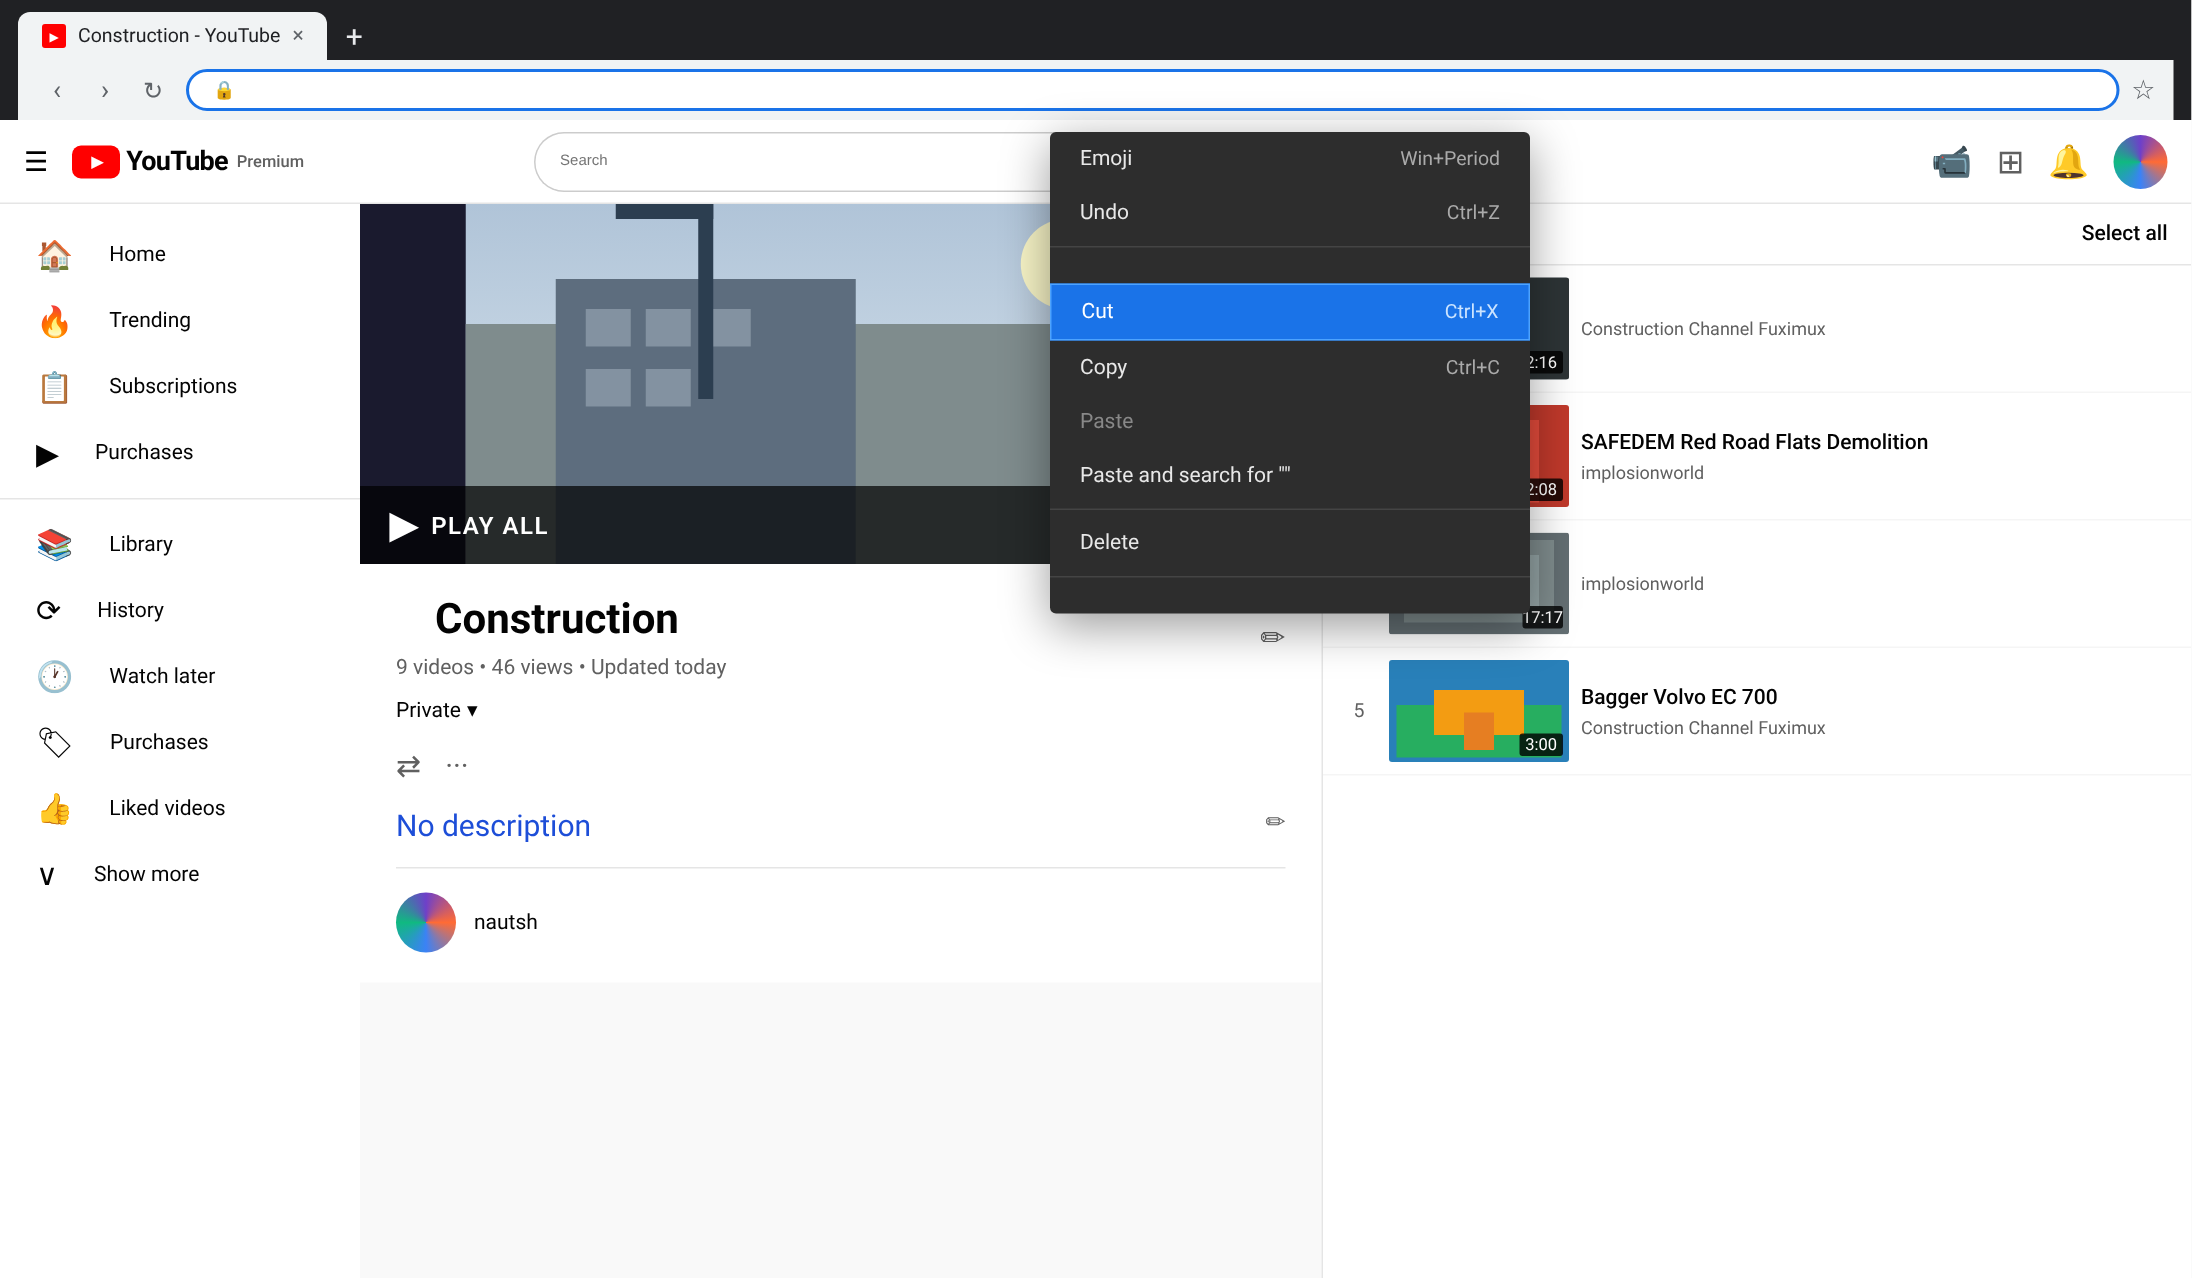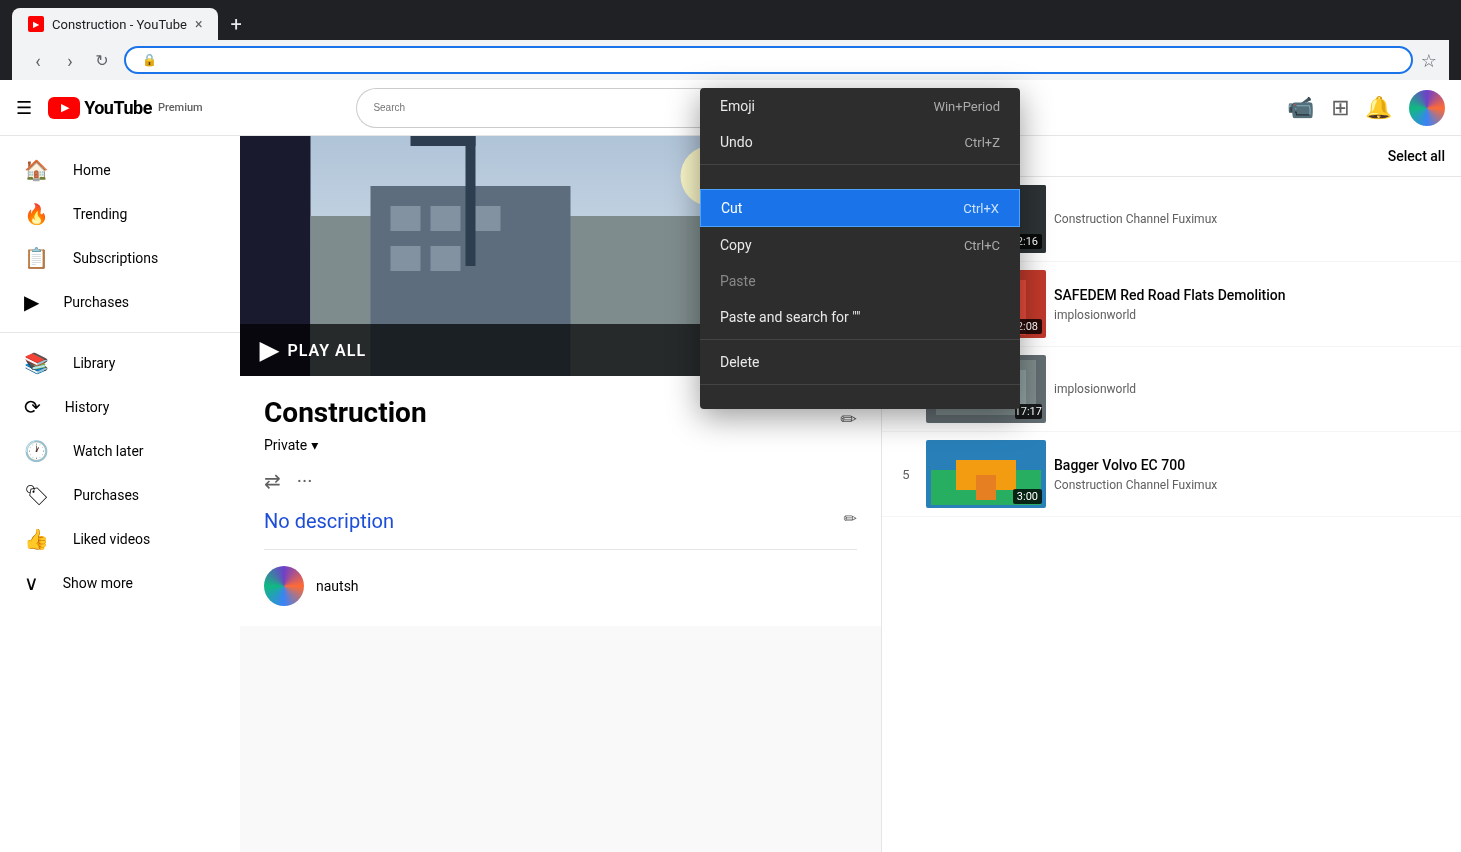--- a/index.html
+++ b/index.html
@@ -135,24 +135,25 @@
           </div>
           <div style="position:absolute;bottom:0;left:0;right:0;background:rgba(0,0,0,0.7);padding:12px 20px;display:flex;align-items:center;gap:12px;">
             <div style="display:flex;align-items:center;gap:8px;color:white;font-size:16px;font-weight:600;cursor:pointer;letter-spacing:1px;">
               <span style="font-size:24px;">▶</span>
               <span>PLAY ALL</span>
             </div>
           </div>
         </div>
 
         <div style="padding:20px 24px;background:white;">
-          <div style="display:flex;align-items:center;justify-content:space-between;">
+          <div style="display:flex;align-items:flex-end;justify-content:space-between;margin-left:26px;">
             <h1 style="font-size:28px;font-weight:700;color:#030303;margin-bottom:8px;">Construction</h1>
             <span style="font-size:20px;color:#606060;cursor:pointer;margin-top:4px;">✏</span>
           </div>
+          <div style="font-size:14px;color:#606060;margin-bottom:12px;">9 videos • 46 views • Updated today</div>
           <div style="display:flex;align-items:flex-end;gap:4px;font-size:14px;color:#030303;margin-bottom:16px;cursor:pointer;">
             <span>Private</span>
             <span>▾</span>
           </div>
           <div style="display:flex;align-items:center;gap:16px;">
             <span style="font-size:20px;color:#606060;cursor:pointer;">⇄</span>
             <span style="font-size:20px;color:#606060;cursor:pointer;">···</span>
           </div>
           <div style="display:flex;align-items:flex-start;justify-content:space-between;margin-top:16px;">
             <div style="font-size:20px;color:#1d4ed8;">No description</div>

